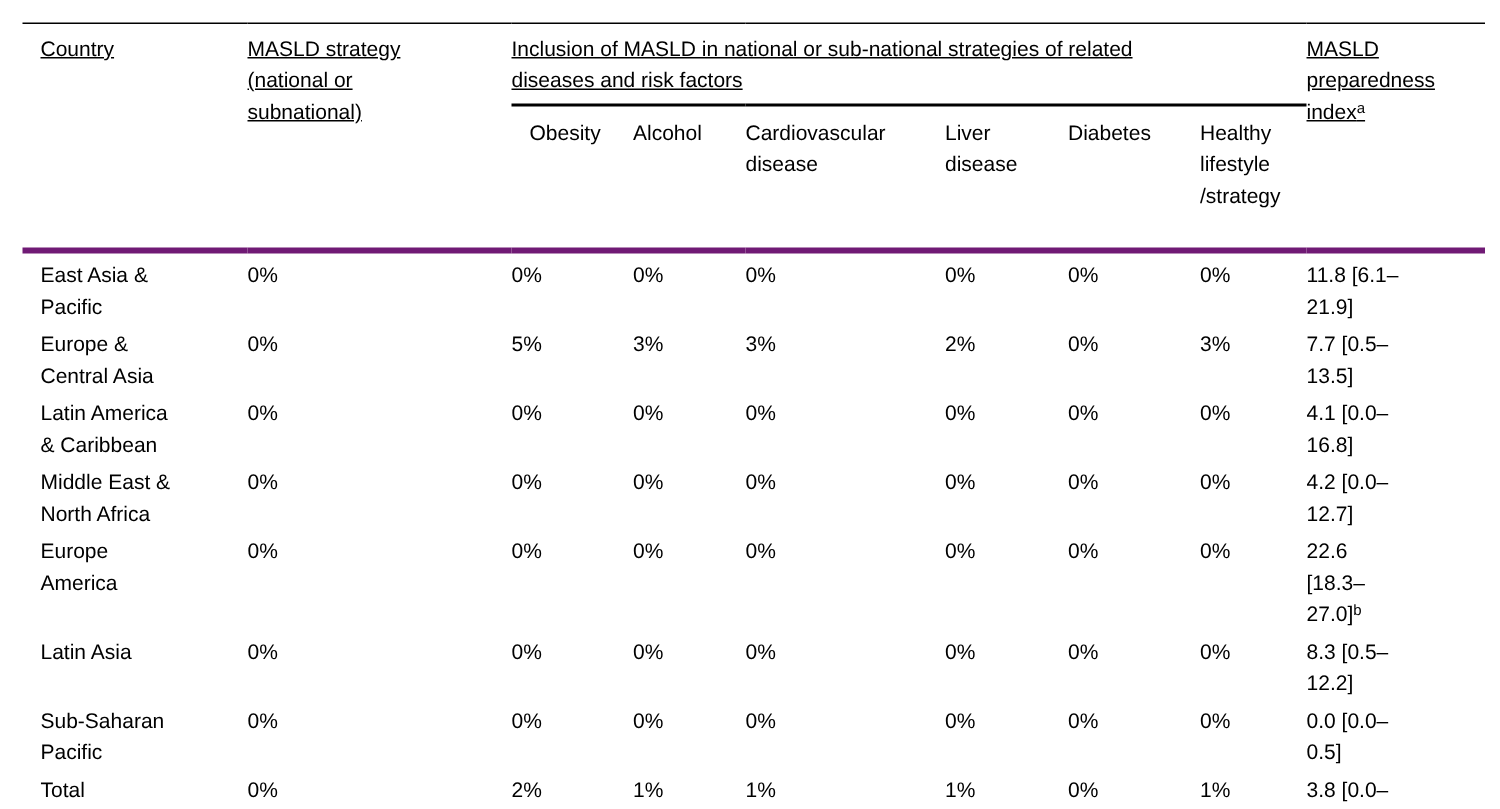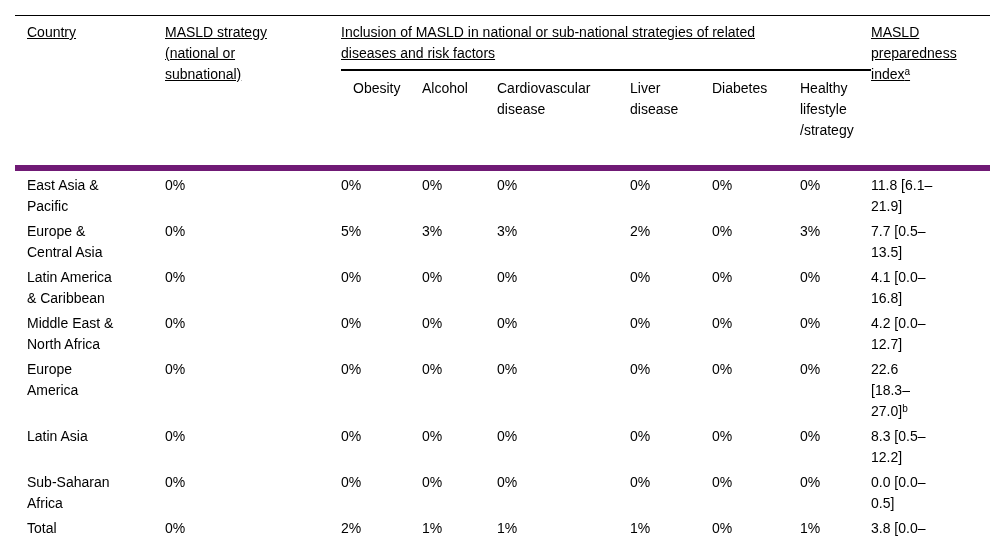--- a/index.html
+++ b/index.html
@@ -39,21 +39,21 @@
   col.c9 { width: 119px; }
   th:first-child, td:first-child { padding-left: 12px; }
 
   thead tr.top-row th { border-top: 1.5px solid #000; padding-top: 6px; text-decoration: underline; }
   th.spanner {
     border-bottom: 2px solid #000;
     padding-bottom: 5px;
     padding-right: 0;
   }
   thead tr.sub-row th { padding-top: 7px; padding-bottom: 24px; }
-  tbody tr:first-child td { border-top: 6px solid #701a75; padding-top: 4px; }
+  tbody tr:first-child td { border-top: 4px solid #701a75; padding-top: 4px; }
   tbody tr:last-child td { border-bottom: 2px solid #000; padding-bottom: 4px; }
   sup {
     font-size: 10px;
     line-height: 0;
     vertical-align: baseline;
     position: relative;
     top: -4px;
   }
 </style>
 </head>
@@ -170,21 +170,21 @@
       <td>0%</td>
       <td>0%</td>
       <td>0%</td>
       <td>0%</td>
       <td>0%</td>
       <td><span>8.3 [0.5–
 12.2]</span><sup></sup></td>
     </tr>
     <tr>
       <td>Sub-Saharan
-Africa</td>
+Pacific</td>
       <td>0%</td>
       <td>0%</td>
       <td>0%</td>
       <td>0%</td>
       <td>0%</td>
       <td>0%</td>
       <td>0%</td>
       <td><span>0.0 [0.0–
 0.5]</span><sup></sup></td>
     </tr>

